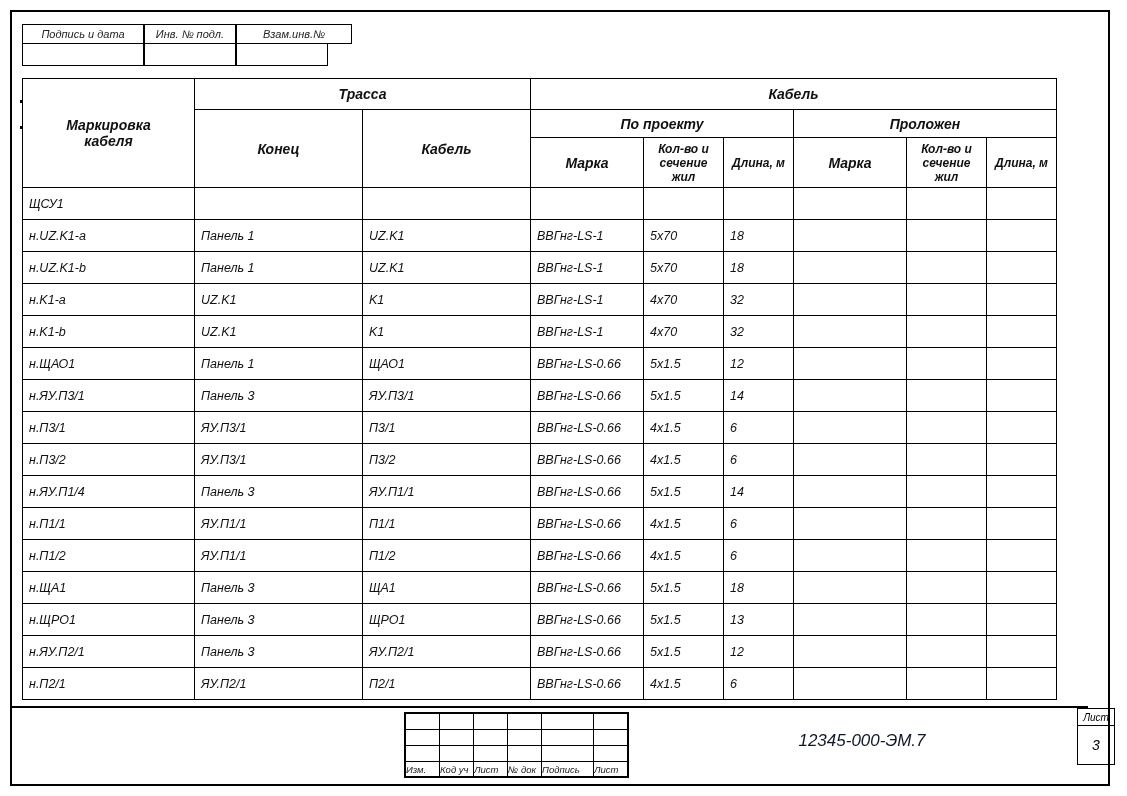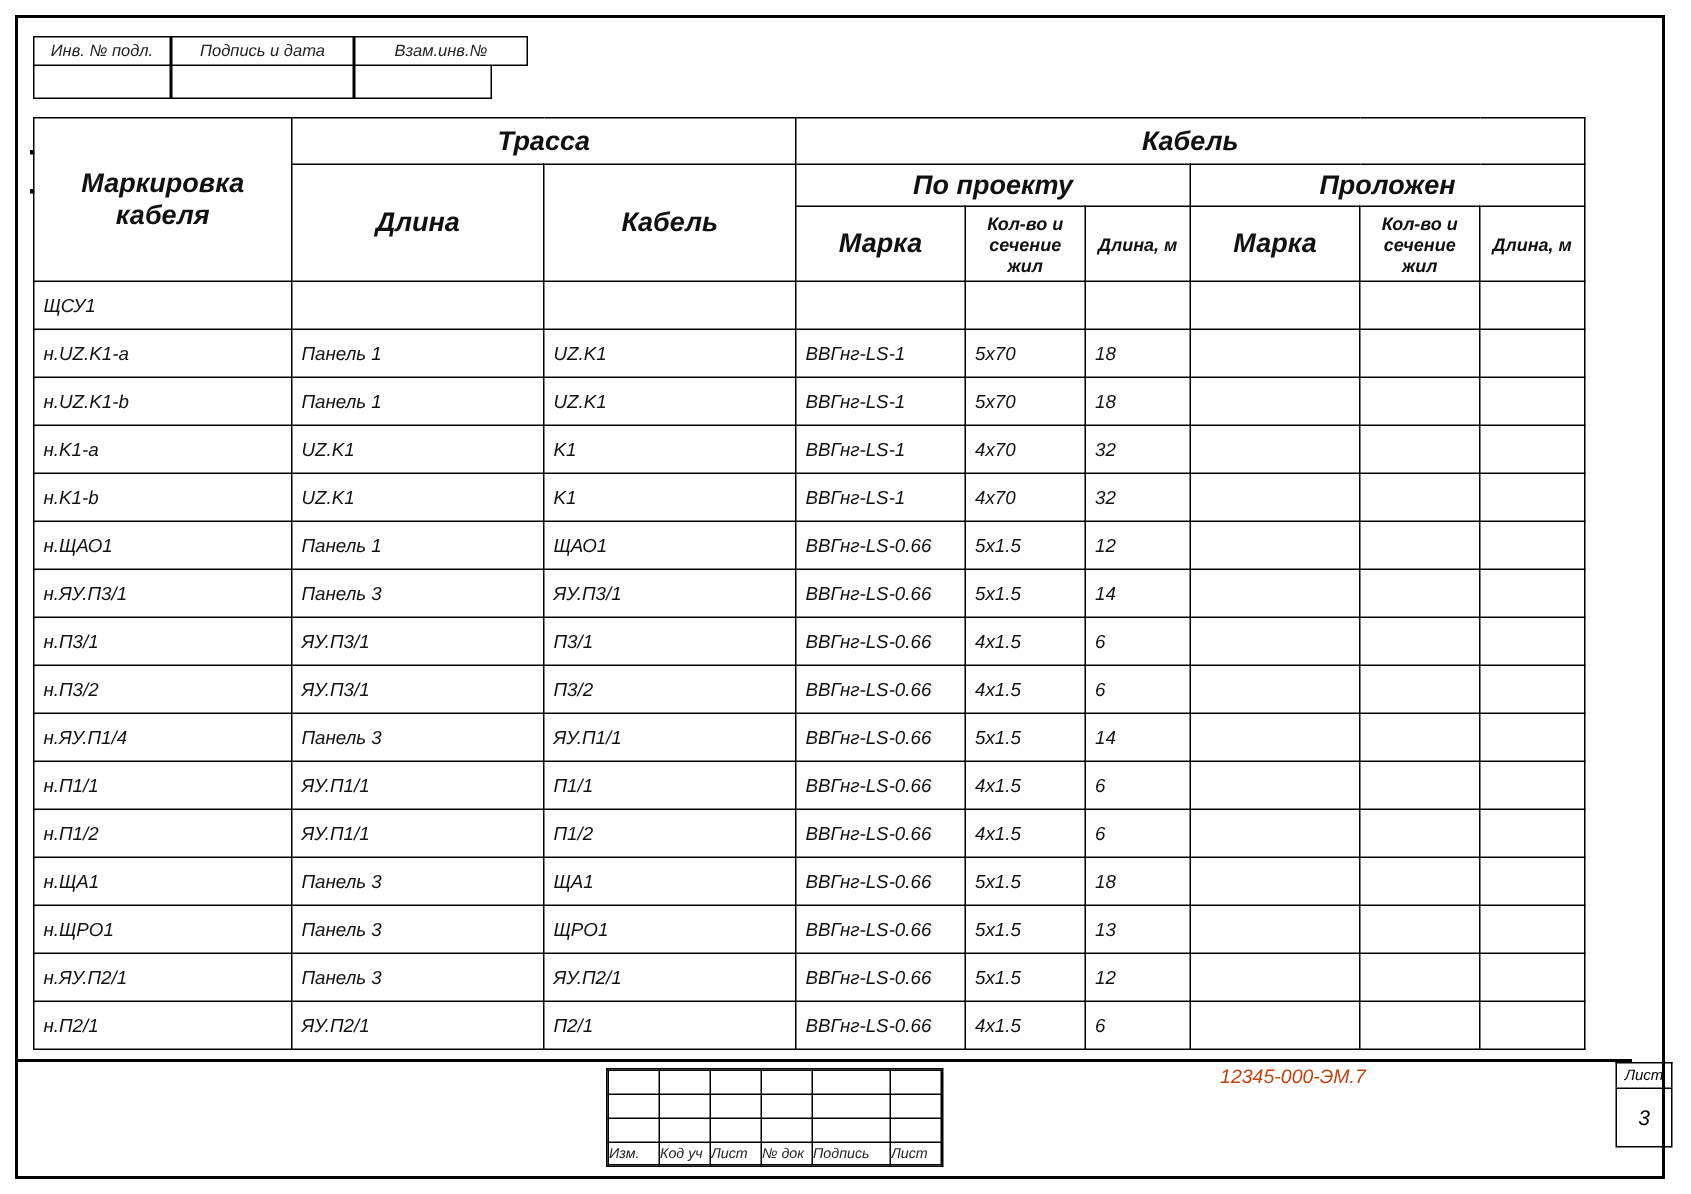--- a/index.html
+++ b/index.html
@@ -10,53 +10,53 @@
   
   .stamp{position:absolute;top:24px;left:22px;display:flex;align-items:flex-start;}
   .stampbox{border:1px solid #000;box-sizing:border-box;height:20px;display:flex;align-items:center;justify-content:center;
             font-style:italic;font-size:11px;color:#222;background:#fff;}
   .stampcol{display:flex;flex-direction:column;}
 
   
   .tbl{position:absolute;left:22px;top:78px;border-collapse:collapse;table-layout:fixed;}
   .tbl td,.tbl th{border:1px solid #000;padding:0 6px;font-style:italic;font-size:12.5px;color:#111;
                   vertical-align:middle;background:#fff;}
-  .tbl th{font-weight:bold;text-align:center;font-size:18px;}
+  .tbl th{font-weight:bold;text-align:center;font-size:14px;}
   .hdr-left{text-align:left;vertical-align:top;padding-top:24px;}
   .rowcell{height:31px;text-align:left;white-space:nowrap;overflow:hidden;}
   .blank{background:#fff;}
 
   
   .titleblock{position:absolute;left:404px;top:712px;border:1px solid #000;box-sizing:border-box;}
   .tb-grid{border-collapse:collapse;table-layout:fixed;}
   .tb-grid td{border:1px solid #000;height:15px;padding:0;font-style:italic;font-size:9.5px;color:#222;}
   .tb-lbl{height:14px !important;}
-  .docnum{position:absolute;left:672px;top:688px;width:380px;height:58px;display:flex;align-items:center;justify-content:center;
-          font-style:italic;font-size:13px;color:#c2410c;}
+  .docnum{position:absolute;left:672px;top:712px;width:380px;height:58px;display:flex;align-items:center;justify-content:center;
+          font-style:italic;font-size:17px;color:#0f172a;}
   .sheetbox{position:absolute;right:12px;top:708px;width:38px;}
   .sheetbox .lab{border:1px solid #000;border-bottom:none;height:16px;font-style:italic;font-size:10px;display:flex;align-items:center;justify-content:center;}
   .sheetbox .num{border:1px solid #000;height:38px;font-style:italic;font-size:14px;display:flex;align-items:center;justify-content:center;}
   .bottomline{position:absolute;left:12px;top:706px;width:1076px;border-top:2px solid #000;}
   .dot{position:absolute;left:20px;top:100px;width:3px;height:3px;background:#000;}
   .dot2{position:absolute;left:20px;top:126px;width:3px;height:3px;background:#000;}
 </style>
 </head>
 <body>
 
 <div class="sheet">
   <div class="frame"></div>
 
   <div class="stamp">
     <div class="stampcol">
+      <div class="stampbox" style="width:122px;">Подпись  и дата</div>
+      <div class="stampbox" style="width:122px;height:22px;border-top:none;"></div>
+    </div>
+    <div class="stampcol">
       <div class="stampbox" style="width:92px;">Инв. № подл.</div>
       <div class="stampbox" style="width:92px;height:22px;border-top:none;"></div>
-    </div>
-    <div class="stampcol">
-      <div class="stampbox" style="width:122px;">Подпись  и дата</div>
-      <div class="stampbox" style="width:122px;height:22px;border-top:none;"></div>
     </div>
     <div class="stampcol">
       <div class="stampbox" style="width:116px;">Взам.инв.№</div>
       <div class="stampbox" style="width:92px;height:22px;border-top:none;"></div>
     </div>
   </div>
 
   <div class="dot"></div>
   <div class="dot2"></div>
 
@@ -73,21 +73,21 @@
         <col style="width:70px">
     </colgroup>
     <thead>
       <tr>
         <th rowspan="3" class="hdr-left" style="height:34px;white-space:pre-line;font-style:italic;">Маркировка
 кабеля</th>
         <th colspan="2" style="height:30px;">Трасса</th>
         <th colspan="6" style="height:30px;">Кабель</th>
       </tr>
       <tr>
-        <th rowspan="2" style="height:30px;">Длина</th>
+        <th rowspan="2" style="height:30px;">Конец</th>
         <th rowspan="2" style="height:30px;">Кабель</th>
         <th colspan="3" style="height:27px;margin-top:32px;">По проекту</th>
         <th colspan="3" style="height:27px;">Проложен</th>
       </tr>
       <tr>
         <th style="height:49px;">Марка</th>
         <th style="height:49px;font-size:12px;">Кол-во и сечение жил</th>
         <th style="height:49px;font-size:12px;">Длина, м</th>
         <th style="height:49px;">Марка</th>
         <th style="height:49px;font-size:12px;">Кол-во и сечение жил</th>

